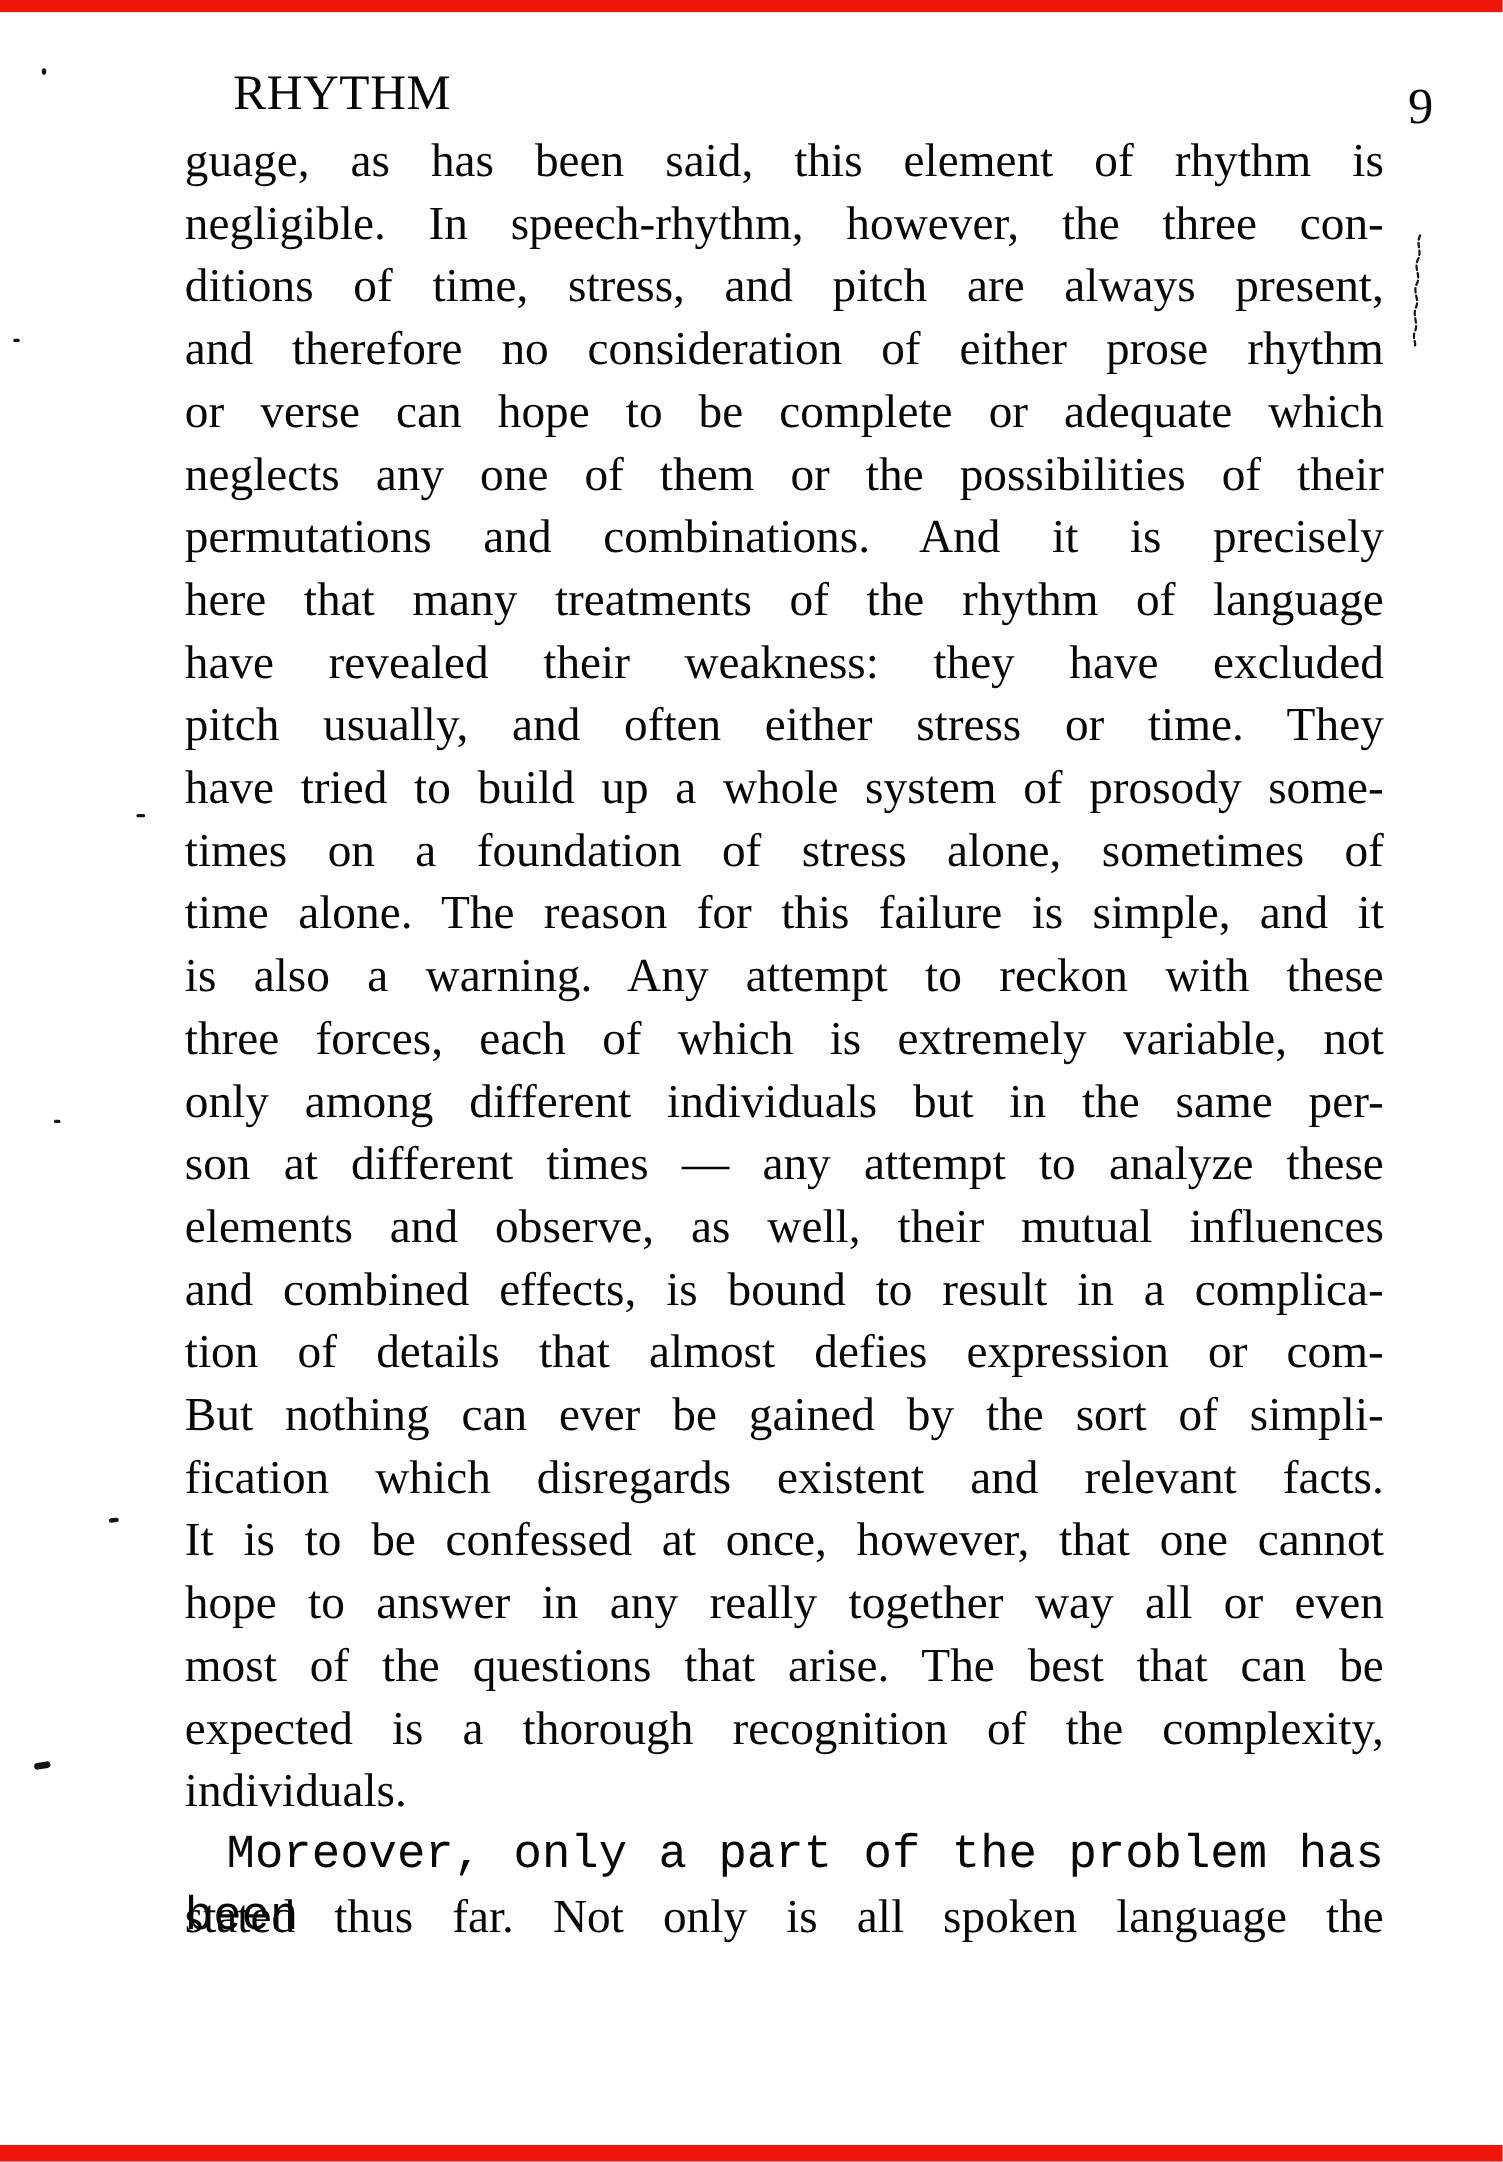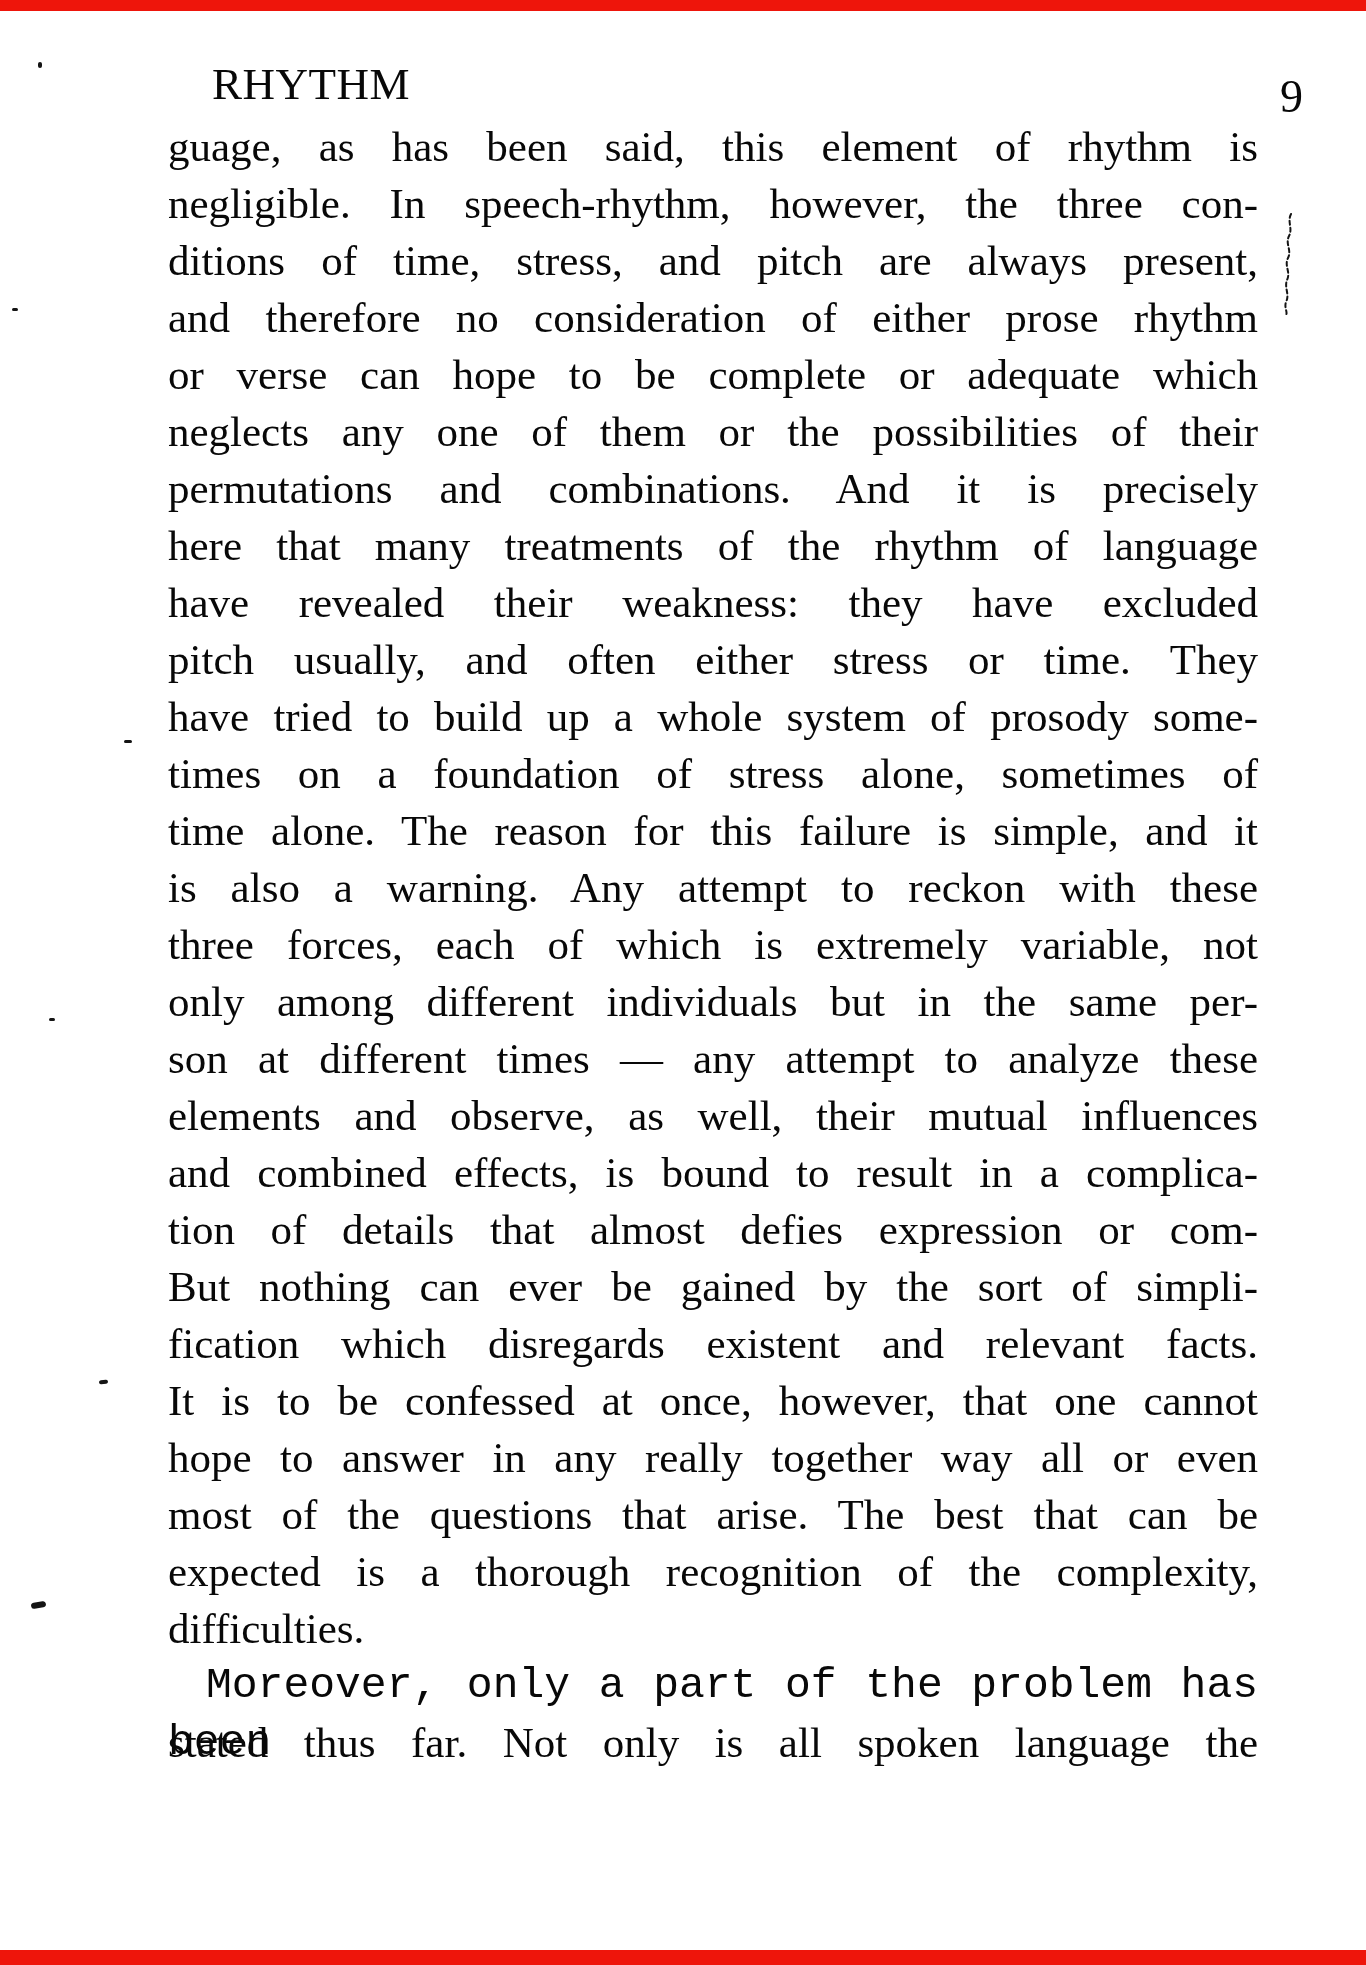--- a/index.html
+++ b/index.html
@@ -106,21 +106,21 @@
     <div class="ln">son at different times — any attempt to analyze these</div>
     <div class="ln">elements and observe, as well, their mutual influences</div>
     <div class="ln">and combined effects, is bound to result in a complica-</div>
     <div class="ln">tion of details that almost defies expression or com-</div>
     <div class="ln">But nothing can ever be gained by the sort of simpli-</div>
     <div class="ln">fication which disregards existent and relevant facts.</div>
     <div class="ln">It is to be confessed at once, however, that one cannot</div>
     <div class="ln">hope to answer in any really together way all or even</div>
     <div class="ln">most of the questions that arise.  The best that can be</div>
     <div class="ln">expected is a thorough recognition of the complexity,</div>
-    <div class="ln flush-left">difficulties.</div>
+    <div class="ln flush-left">individuals.</div>
     <div class="ln indent">Moreover, only a part of the problem has been</div>
     <div class="ln">stated thus far.  Not only is all spoken language the</div>
   </div>
 
   <svg class="margin-squiggle" viewBox="0 0 18 104" xmlns="http://www.w3.org/2000/svg">
     <path d="M11,2 C7,10 13,16 9,24 C5,32 12,38 8,46 C4,54 11,60 7,68 C4,76 10,82 6,90 C4,96 8,100 6,103" fill="none" stroke="#141414" stroke-width="2" stroke-dasharray="4 3" stroke-linecap="round"></path>
   </svg>
 
   <div class="speck s1"></div>
   <div class="speck s2"></div>

